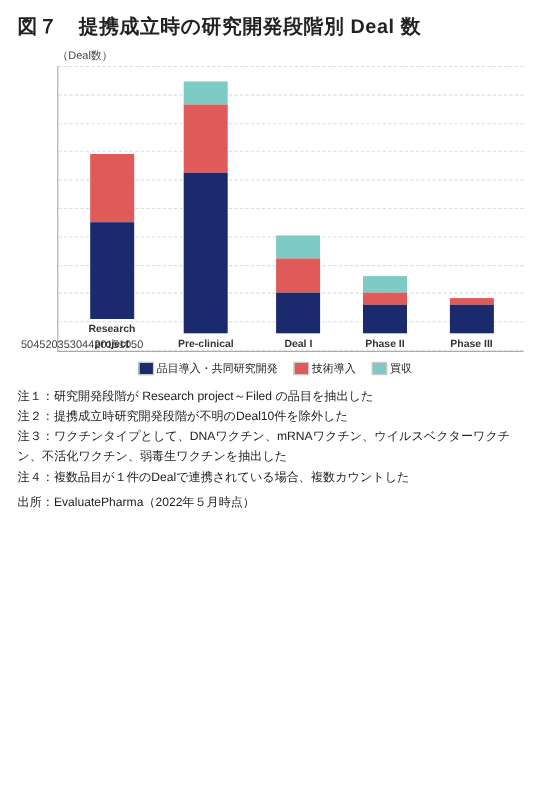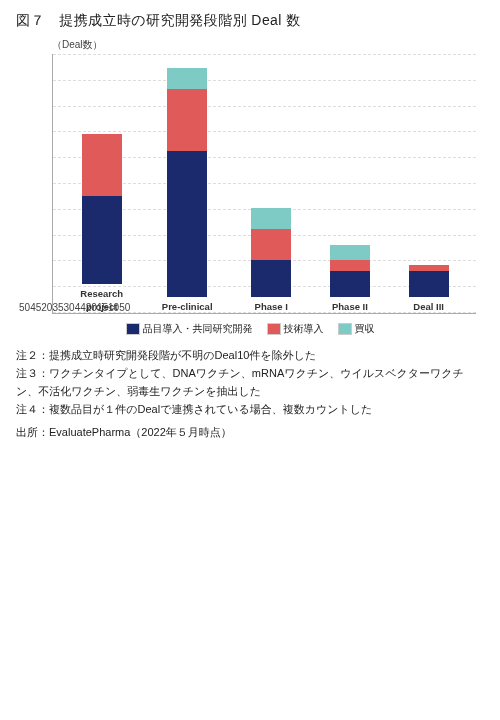--- a/index.html
+++ b/index.html
@@ -6,22 +6,22 @@
     body {
       width: 500px;
       min-height: 720px;
       background: #fff;
       font-family: "Hiragino Kaku Gothic Pro", "Meiryo", "MS Gothic", sans-serif;
       font-size: 12px;
       color: #222;
       padding: 12px 16px;
     }
     .chart-title {
-      font-size: 14px;
-      font-weight: normal;
+      font-size: 18px;
+      font-weight: bold;
       margin-bottom: 8px;
       letter-spacing: 0.03em;
     }
     .chart-area {
       position: relative;
       width: 100%;
     }
     .y-label {
       font-size: 10px;
       color: #444;
@@ -187,36 +187,36 @@
             <div class="bar-segment" style="height: 20.8px; background-color: rgb(126, 202, 196);"></div>
           </div>
           <div class="bar-label">Pre-clinical</div>
         </div>
         <div class="bar-column">
           <div class="bar-stack">
             <div class="bar-segment" style="height: 36.4px; background-color: rgb(26, 42, 108);"></div>
             <div class="bar-segment" style="height: 31.2px; background-color: rgb(224, 90, 90);"></div>
             <div class="bar-segment" style="height: 20.8px; background-color: rgb(126, 202, 196);"></div>
           </div>
-          <div class="bar-label">Phase I</div>
+          <div class="bar-label">Deal I</div>
         </div>
         <div class="bar-column">
           <div class="bar-stack">
             <div class="bar-segment" style="height: 26px; background-color: rgb(26, 42, 108);"></div>
             <div class="bar-segment" style="height: 10.4px; background-color: rgb(224, 90, 90);"></div>
             <div class="bar-segment" style="height: 15.6px; background-color: rgb(126, 202, 196);"></div>
           </div>
           <div class="bar-label">Phase II</div>
         </div>
         <div class="bar-column">
           <div class="bar-stack">
             <div class="bar-segment" style="height: 26px; background-color: rgb(26, 42, 108);"></div>
             <div class="bar-segment" style="height: 5.2px; background-color: rgb(224, 90, 90);"></div>
           </div>
-          <div class="bar-label">Deal III</div>
+          <div class="bar-label">Phase III</div>
         </div>
       </div>
   </div>
 
   <div class="legend" id="legend">
       <div class="legend-item">
         <span class="legend-color" style="background-color: rgb(26, 42, 108); border: 1px solid rgb(204, 204, 204);"></span>
         <span>品目導入・共同研究開発</span>
       </div>
       <div class="legend-item">
@@ -224,17 +224,18 @@
         <span>技術導入</span>
       </div>
       <div class="legend-item">
         <span class="legend-color" style="background-color: rgb(126, 202, 196); border: 1px solid rgb(204, 204, 204);"></span>
         <span>買収</span>
       </div>
     </div>
 </div>
 
 <div class="notes" id="notes">
+    <div class="note-line">注１：研究開発段階が Research project～Filed の品目を抽出した</div>
     <div class="note-line">注２：提携成立時研究開発段階が不明のDeal10件を除外した</div>
     <div class="note-line">注３：ワクチンタイプとして、DNAワクチン、mRNAワクチン、ウイルスベクターワクチン、不活化ワクチン、弱毒生ワクチンを抽出した</div>
     <div class="note-line">注４：複数品目が１件のDealで連携されている場合、複数カウントした</div>
   </div>
 <div class="source" id="source">出所：EvaluatePharma（2022年５月時点）</div>
 
 </body></html>

